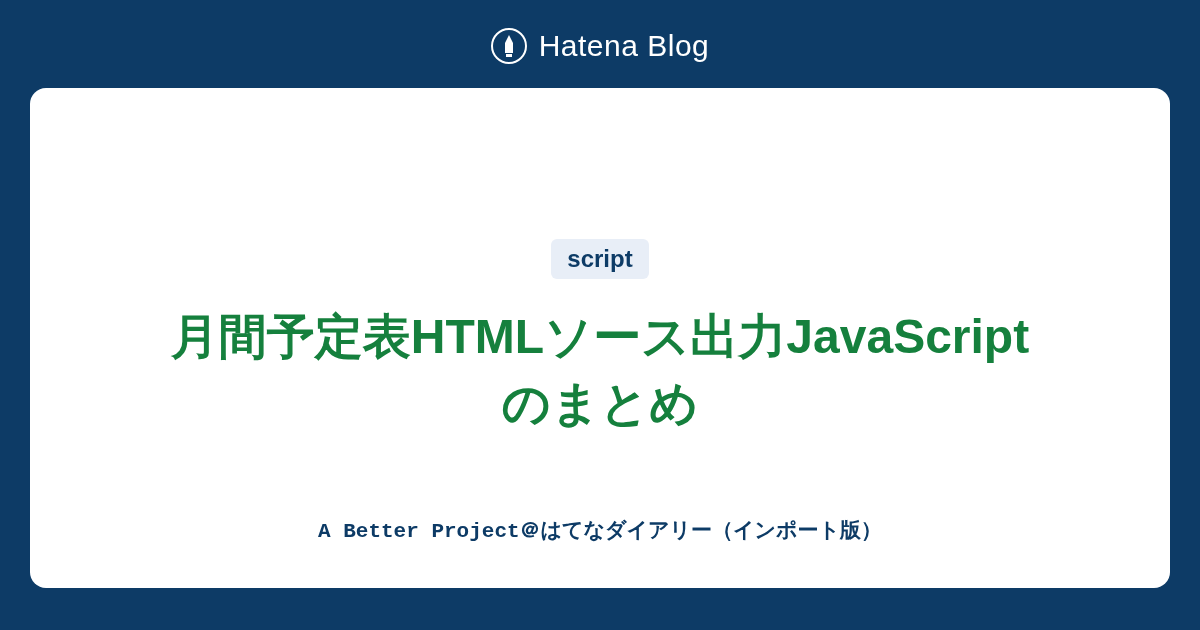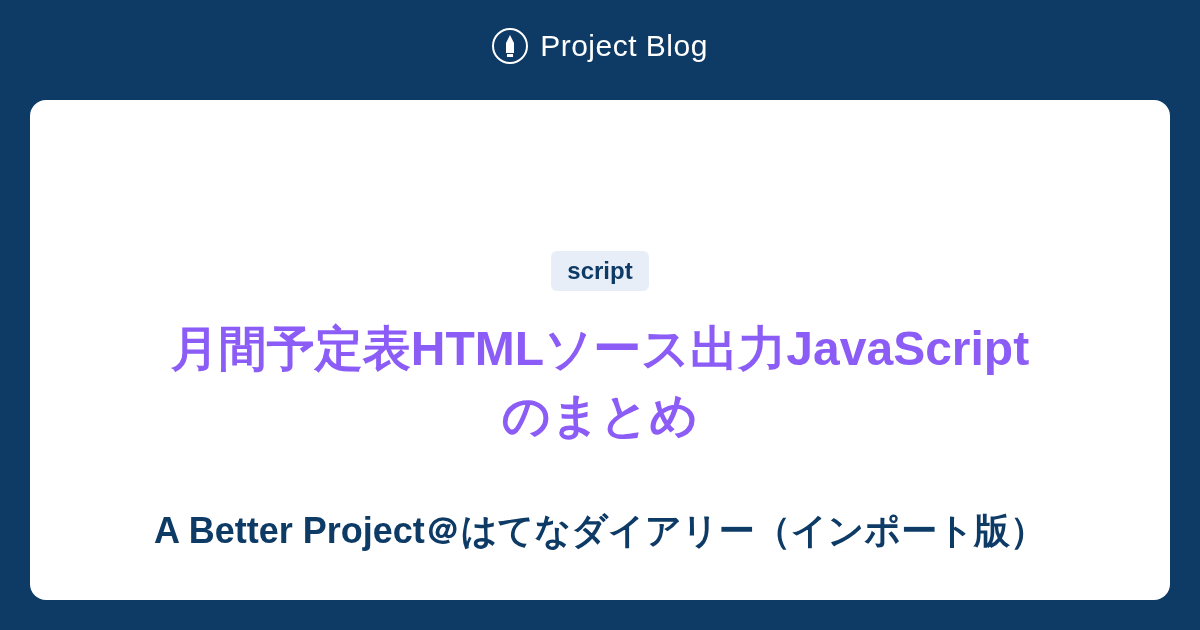--- a/index.html
+++ b/index.html
@@ -48,62 +48,62 @@
       background-color: #ffffff;
       border-radius: 16px;
       width: 1140px;
       height: 500px;
       display: flex;
       flex-direction: column;
       align-items: center;
       justify-content: center;
       padding: 40px 60px;
       position: relative;
-      margin-top: 12px;
     }
     .tags {
       display: flex;
       gap: 14px;
       margin-bottom: 24px;
     }
     .tag {
       background-color: #e8eef7;
       color: #0d3b66;
       padding: 6px 16px;
       border-radius: 6px;
       font-size: 24px;
       font-weight: 600;
     }
     .title {
-      color: #8b5cf6;
+      color: #15803d;
       font-size: 48px;
       font-weight: 700;
       text-align: center;
       line-height: 1.4;
       max-width: 900px;
     }
     .subtitle {
       color: #0d3b66;
-      font-size: 36px;
+      font-size: 21px;
       font-weight: 700;
       text-align: right;
       position: absolute;
       bottom: 44px;
+      font-family: Liberation Mono, monospace;
     }
   </style>
 </head>
 <body>
 
 <div class="header">
   <span class="logo-icon">
     <svg viewBox="0 0 16 22">
       <path d="M8 0 L12 8 L12 18 L4 18 L4 8 Z M5 19 L11 19 L11 22 L5 22 Z"></path>
     </svg>
   </span>
-  <span class="logo-text">Project Blog</span>
+  <span class="logo-text">Hatena Blog</span>
 </div>
 
 <div class="card">
   <div class="tags">
     <span class="tag">script</span>
   </div>
   <h1 class="title">月間予定表HTMLソース出力JavaScriptのまとめ</h1>
   <div class="subtitle">A Better Project＠はてなダイアリー（インポート版）</div>
 </div>
 

